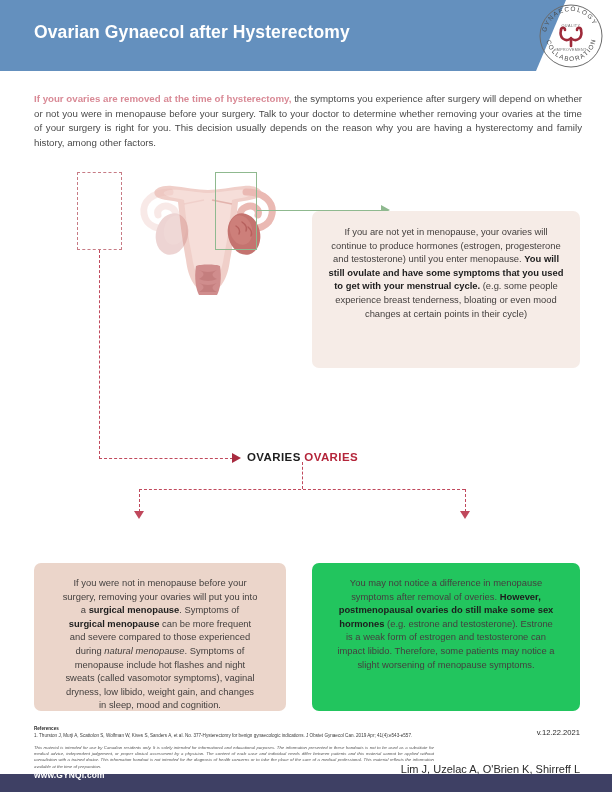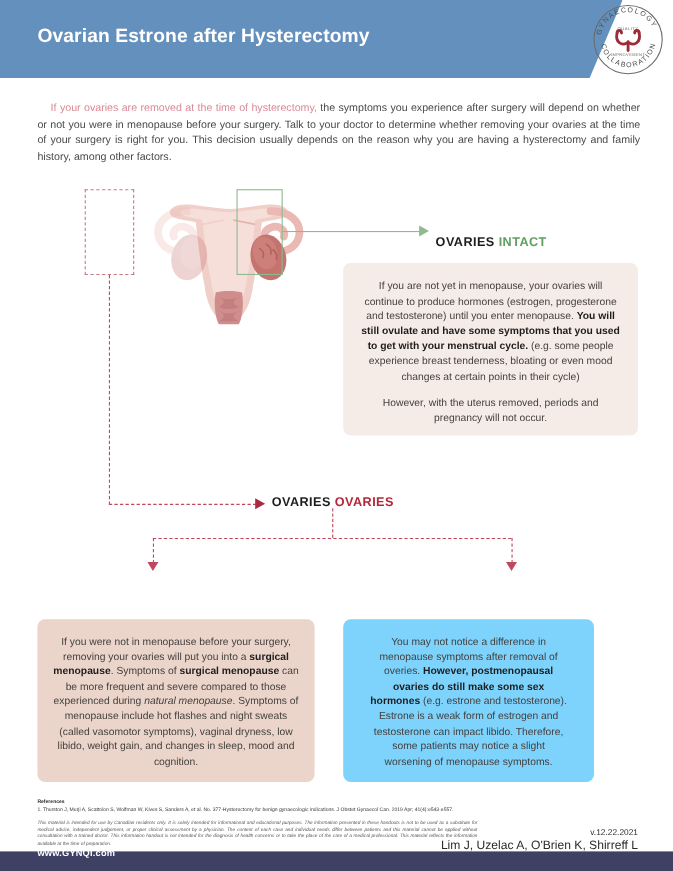--- a/index.html
+++ b/index.html
@@ -30,21 +30,21 @@
   .logo{
     position:absolute;left:537px;top:2px;width:68px;height:68px;
   }
   .logo svg{display:block;}
 
   
   .intro{
     position:absolute;left:34px;top:92px;width:548px;
     font-size:9.7px;line-height:14.6px;text-align:justify;color:#4a4a4a;
   }
-  .intro b{color:#d98a96;font-weight:normal;margin-left:12px;}
+  .intro b{color:#d98a96;font-weight:bold;}
 
   
   .diagram{position:absolute;left:60px;top:160px;width:260px;height:135px;}
   .dashed-left{
     position:absolute;left:77px;top:172px;width:45px;height:78px;
     border:1.1px dashed #c77b85;box-sizing:border-box;
   }
   .solid-right{
     position:absolute;left:215px;top:172px;width:42px;height:78px;
     border:1.1px solid #8fb98f;box-sizing:border-box;
@@ -105,37 +105,37 @@
   .lbl-dark{color:#1d1d1d;}
   .lbl-green{color:#5fa05f;}
   .lbl-red{color:#b4253a;}
 
   
   .card{
     position:absolute;background:#f6ece7;border-radius:7px;
     box-sizing:border-box;
   }
   .card-intact{
-    left:312px;top:239px;width:268px;height:157px;
+    left:312px;top:211px;width:268px;height:157px;
     padding:14px 16px 16px 16px;
   }
   .card-text{
     font-size:9.4px;line-height:13.6px;text-align:center;color:#44403f;
   }
   .card-text b{font-weight:bold;color:#1d1d1d;}
   .card-text i{font-style:italic;}
   .card-gap{height:11px;}
 
   .card-left{
     left:34px;top:563px;width:252px;height:148px;
-    background:#ebd5ca;padding:13px 10px;
+    background:#ebd5ca;padding:13px 28px;
   }
   .card-right{
-    left:312px;top:563px;width:228px;height:148px;
-    background:#7dd3fc;padding:13px 24px;
+    left:312px;top:563px;width:268px;height:148px;
+    background:#22c55e;padding:13px 24px;
   }
 
   
   .subhead{position:absolute;text-align:center;margin-top:46px;}
   .subhead .sh-main{
     font-size:11.2px;font-weight:bold;font-style:italic;color:#1d1d1d;
     letter-spacing:0.2px;
   }
   .subhead .sh-sub{
     font-size:15px;color:#3d3d3d;margin-top:2px;
@@ -151,21 +151,21 @@
   .ref-text{
     position:absolute;left:34px;top:733px;width:450px;
     font-size:4.6px;line-height:6.4px;color:#3a3a3a;
   }
   .disclaimer{
     position:absolute;left:34px;top:745px;width:400px;
     font-size:4.3px;line-height:6.2px;color:#555;font-style:italic;
     text-align:justify;
   }
   .version{
-    position:absolute;left:430px;top:752px;width:150px;text-align:right;
+    position:absolute;left:430px;top:728px;width:150px;text-align:right;
     font-size:7.6px;color:#2b2b2b;
   }
   .authors{
     position:absolute;left:380px;top:763px;width:200px;text-align:right;
     font-size:11px;color:#2b2b2b;
   }
   .bottom-bar{
     position:absolute;left:0;top:774px;width:612px;height:18px;
     background:#3e4064;
   }
@@ -174,21 +174,21 @@
     font-size:8.4px;font-weight:bold;color:#ffffff;letter-spacing:0.2px;
   }
 </style>
 </head>
 <body>
 
 <div class="page">
 
   <div class="header">
     <div class="header-bg"></div>
-    <div class="header-title">Ovarian Estrone after Hysterectomy</div>
+    <div class="header-title">Ovarian Gynaecol after Hysterectomy</div>
     <div class="logo">
       <svg width="68" height="68" viewBox="0 0 68 68">
         <circle cx="34" cy="34" r="31" fill="none" stroke="#6b6b6b" stroke-width="1"></circle>
         <defs>
           <path id="arcTop" d="M 34 34 m -25,0 a 25,25 0 0 1 50,0" fill="none"></path>
           <path id="arcBot" d="M 9 34 a 25,25 0 0 0 50,0" fill="none"></path>
         </defs>
         <text font-family="'Liberation Sans', sans-serif" font-size="6.4" fill="#4a4a4a" letter-spacing="1.25">
           <textPath href="#arcTop" startOffset="5%">GYNAECOLOGY</textPath>
         </text>
@@ -269,21 +269,20 @@
   <div class="label-row label-intact">
     <span class="lbl-dark">OVARIES</span>
     <span class="lbl-green">INTACT</span>
   </div>
 
   <div class="card card-intact">
     <div class="card-text">
       <span>If you are not yet in menopause, your ovaries will continue to produce hormones (estrogen, progesterone and testosterone) until you enter menopause. </span><b>You will still ovulate and have some symptoms that you used to get with your menstrual cycle.</b><span> (e.g. some people experience breast tenderness, bloating or even mood changes at certain points in their cycle)</span>
     </div>
     <div class="card-gap"></div>
-    <div class="card-text">However, with the uterus removed, periods and pregnancy will not occur.</div>
   </div>
 
   <div class="label-row label-removed">
     <span class="lbl-dark">OVARIES</span>
     <span class="lbl-red">OVARIES</span>
   </div>
 
   <div class="subhead sub-left">
     <div class="sh-main">NOT IN MENOPAUSE</div>
     <div class="sh-sub">before surgery</div>

